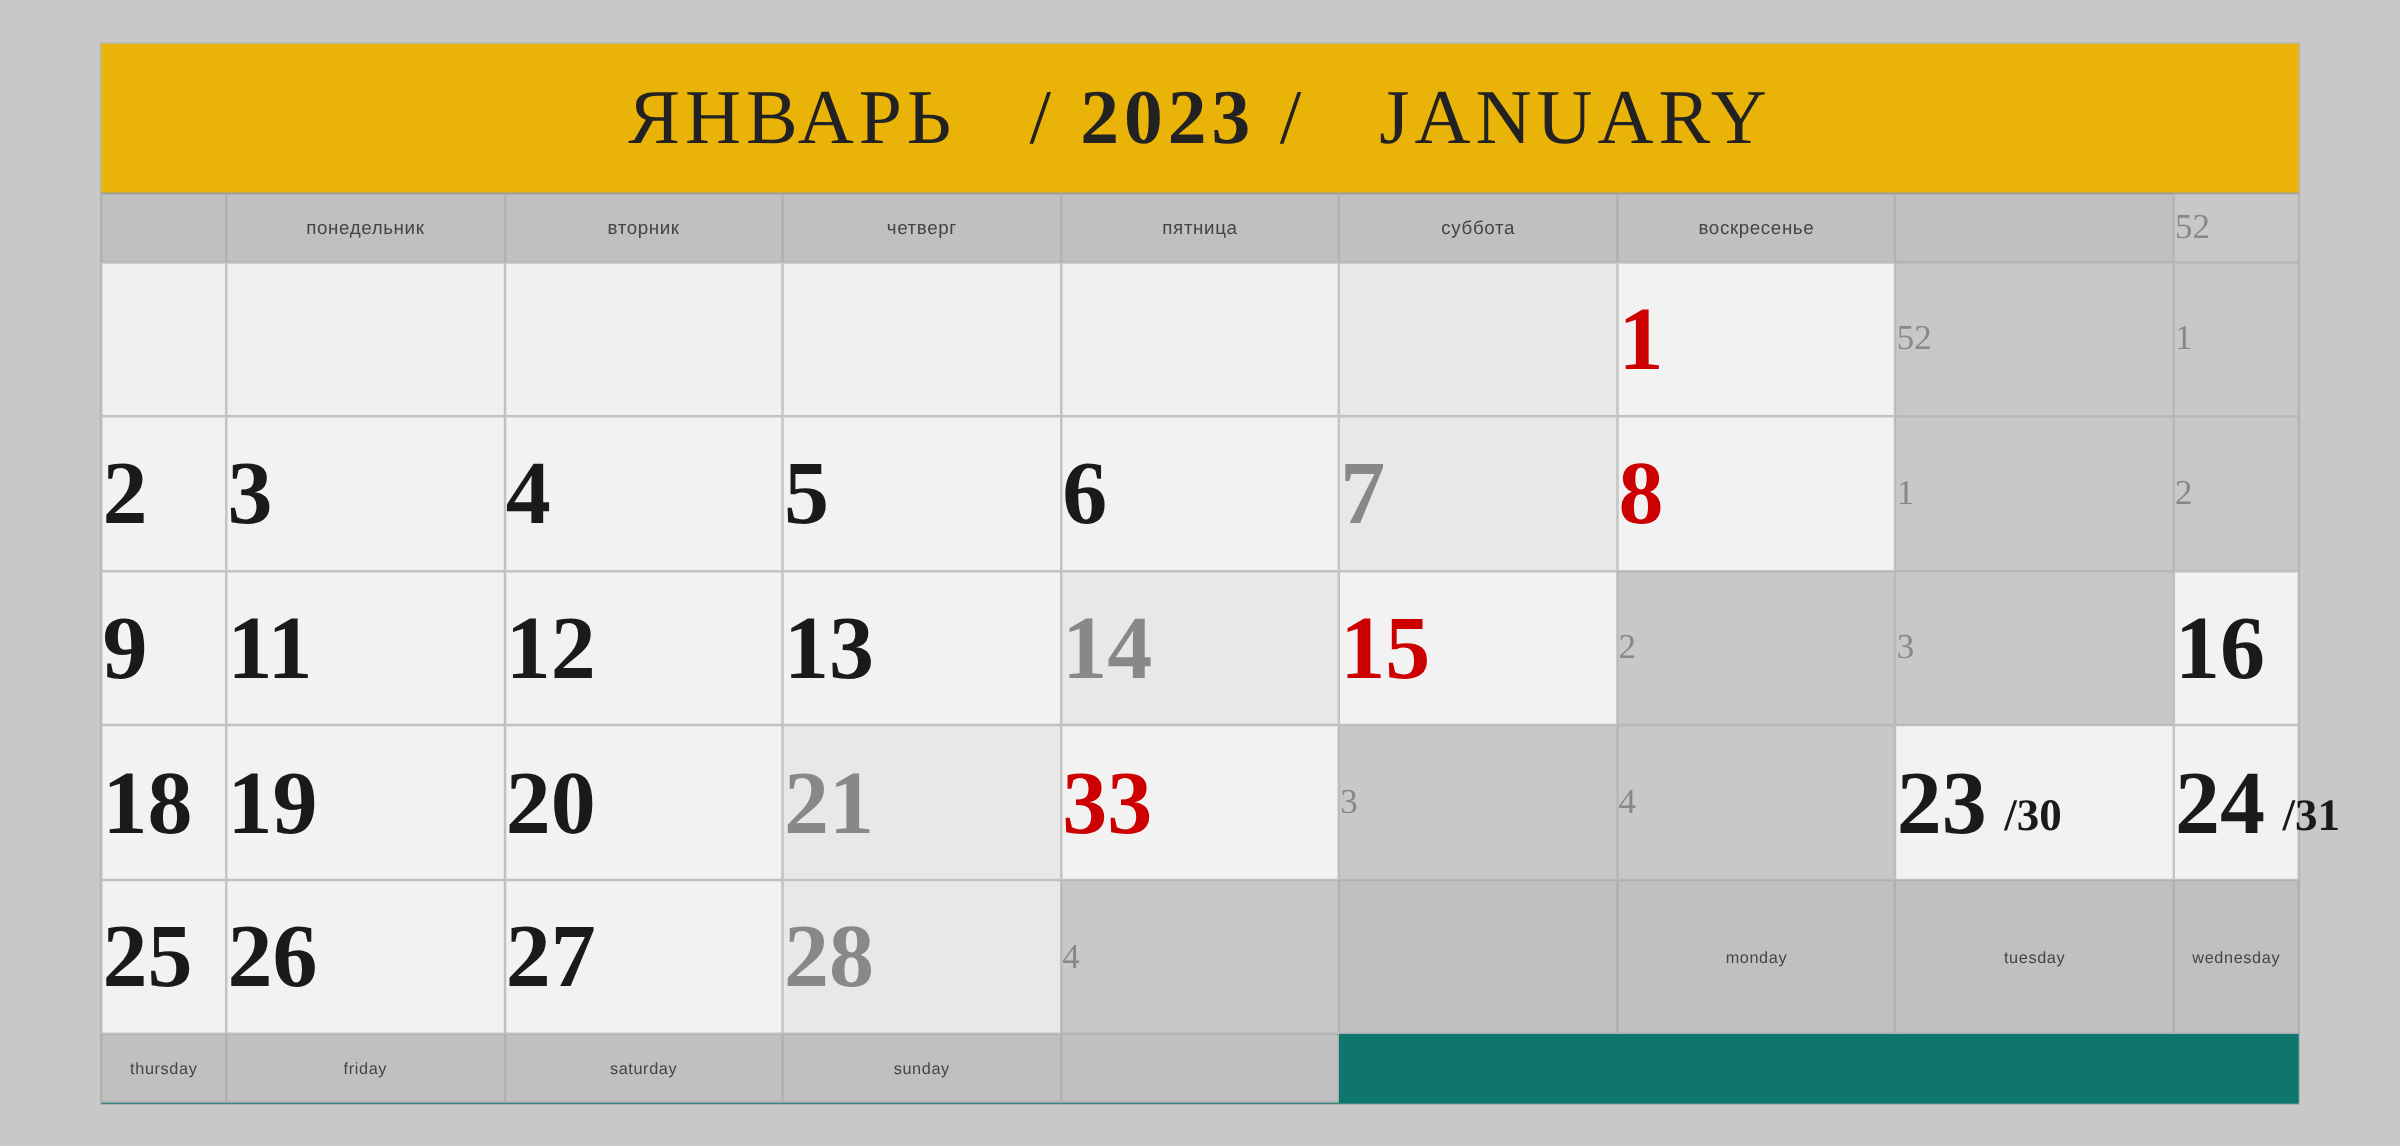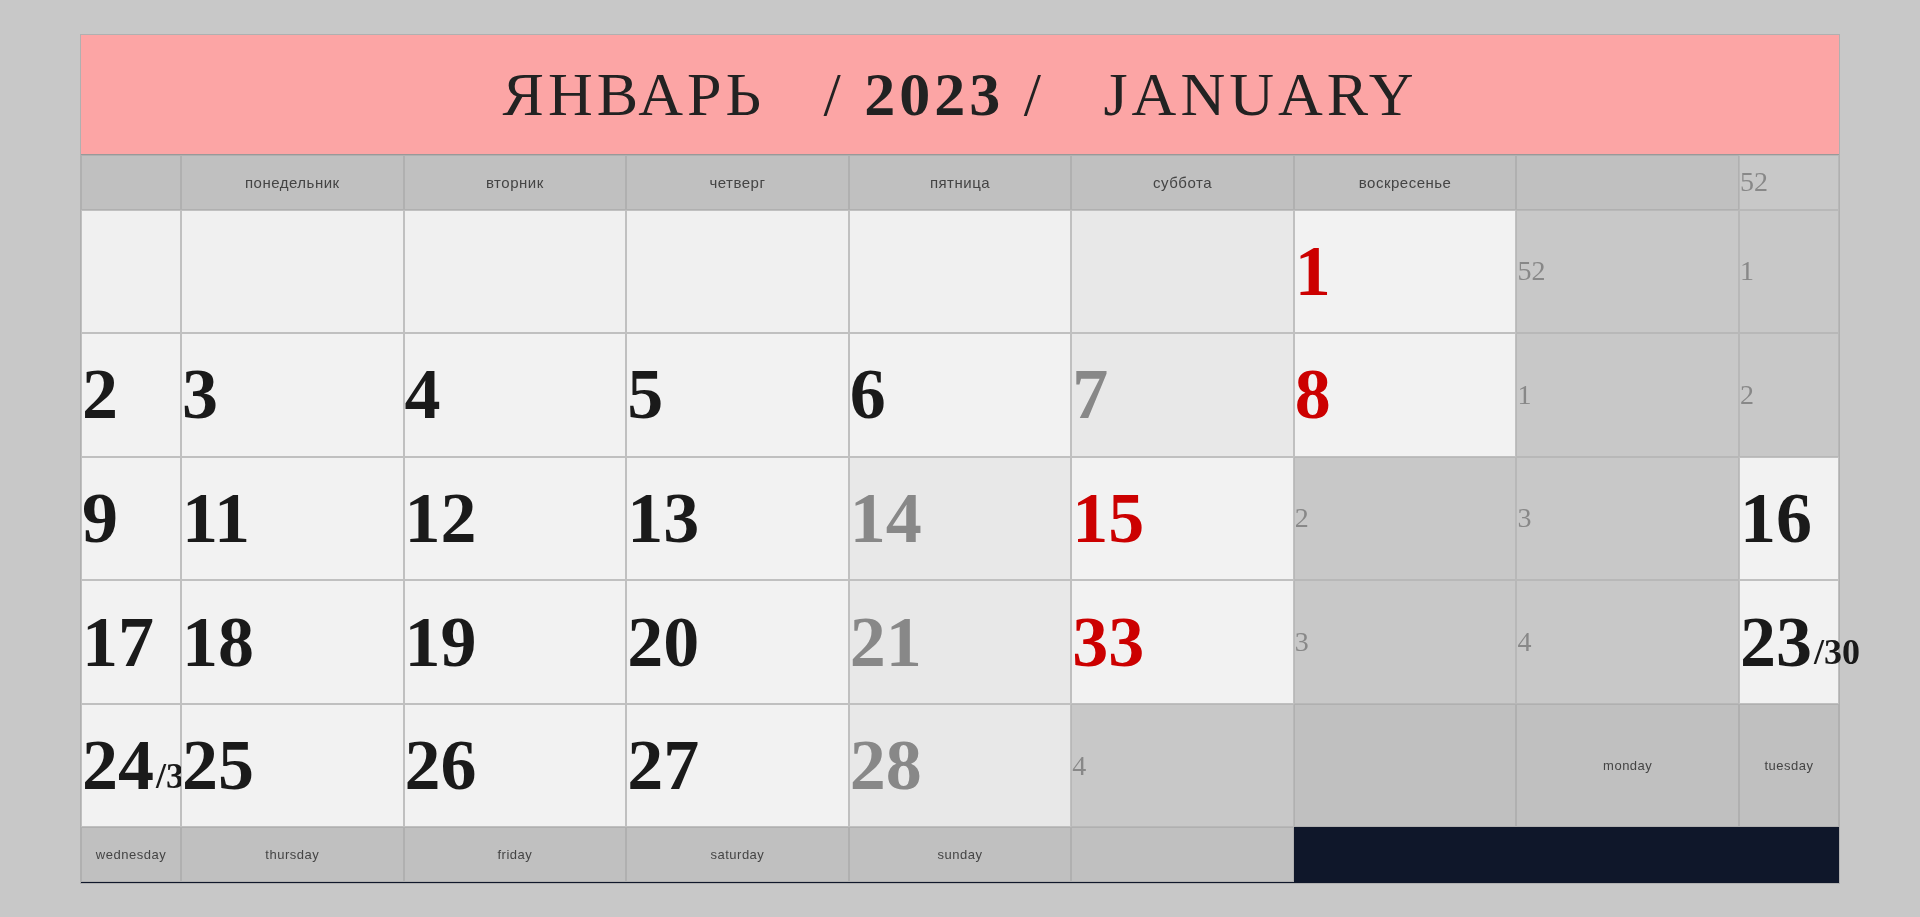--- a/index.html
+++ b/index.html
@@ -18,21 +18,21 @@
       width: 1760px;
       height: 850px;
       background: #c8c8c8;
       display: flex;
       flex-direction: column;
       border: 1px solid #b0b0b0;
     }
 
     
     .calendar-header {
-      background: #fca5a5;
+      background: #eab308;
       height: 120px;
       display: flex;
       align-items: center;
       justify-content: center;
       border-bottom: 1px solid #999;
     }
 
     .calendar-title {
       font-size: 62px;
       letter-spacing: 4px;
@@ -43,21 +43,21 @@
     .calendar-title .year {
       font-weight: bold;
     }
 
     
     .calendar-grid {
       flex: 1;
       display: grid;
       grid-template-columns: 100px repeat(7, 1fr) 100px;
       grid-template-rows: 55px repeat(5, 1fr) 55px;
-      background: #0f172a;
+      background: #0f766e;
     }
 
     
     .day-header {
       background: #c0c0c0;
       display: flex;
       align-items: center;
       justify-content: center;
       border: 0.5px solid #b0b0b0;
       font-size: 15px;
@@ -108,20 +108,21 @@
 
     
     .double-date {
       display: flex;
       align-items: center;
       justify-content: center;
       flex-direction: row;
       font-size: 72px;
       font-weight: bold;
       color: #1a1a1a;
+      gap: 12px;
     }
 
     .double-date .sub-date {
       font-size: 36px;
       font-weight: bold;
       color: #1a1a1a;
       margin-top: 20px;
       margin-left: 2px;
     }
 
@@ -246,23 +247,20 @@
         <span>2</span>
       </div>
 
     <div class="day-cell week-num">
         <span>3</span>
       </div>
     <div class="day-cell">
         <span>16</span>
       </div>
     <div class="day-cell">
-        <span>17</span>
-      </div>
-    <div class="day-cell">
         <span>18</span>
       </div>
     <div class="day-cell">
         <span>19</span>
       </div>
     <div class="day-cell">
         <span>20</span>
       </div>
     <div class="day-cell saturday">
         <span>21</span>

